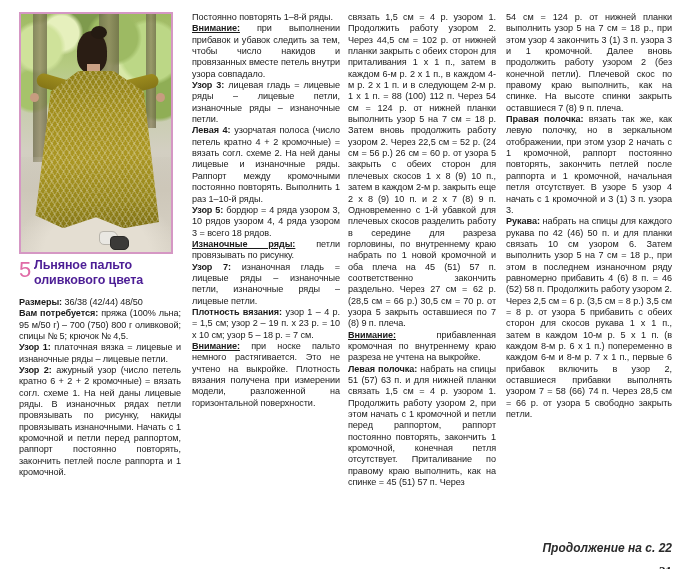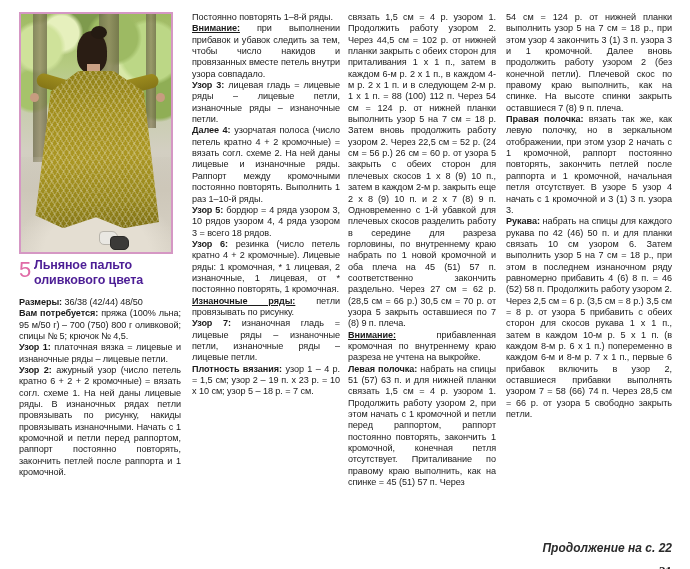--- a/index.html
+++ b/index.html
@@ -246,26 +246,26 @@
     <p><b>Размеры:</b> 36/38 (42/44) 48/50</p>
     <p><b>Вам потребуется:</b> пряжа (100% льна; 95 м/50 г) – 700 (750) 800 г оливковой; спицы № 5; крючок № 4,5.</p>
     <p><b>Узор 1:</b> платочная вязка = лицевые и изнаночные ряды – лицевые петли.</p>
     <p><b>Узор 2:</b> ажурный узор (число петель кратно 6 + 2 + 2 кромочные) = вязать согл. схеме 1. На ней даны лицевые ряды. В изнаночных рядах петли провязывать по рисунку, накиды провязывать изнаночными. Начать с 1 кромочной и петли перед раппортом, раппорт постоянно повторять, закончить петлей после раппорта и 1 кромочной.</p>
   </div>
 
   <div class="col c2">
     <p>Постоянно повторять 1–8-й ряды.</p>
     <p><b class="u">Внимание:</b> при выполнении прибавок и убавок следить за тем, чтобы число накидов и провязанных вместе петель внутри узора совпадало.</p>
     <p><b>Узор 3:</b> лицевая гладь = лицевые ряды – лицевые петли, изнаночные ряды – изнаночные петли.</p>
-    <p><b>Далее 4:</b> узорчатая полоса (число петель кратно 4 + 2 кромочные) = вязать согл. схеме 2. На ней даны лицевые и изнаночные ряды. Раппорт между кромочными постоянно повторять. Выполнить 1 раз 1–10-й ряды.</p>
+    <p><b>Левая 4:</b> узорчатая полоса (число петель кратно 4 + 2 кромочные) = вязать согл. схеме 2. На ней даны лицевые и изнаночные ряды. Раппорт между кромочными постоянно повторять. Выполнить 1 раз 1–10-й ряды.</p>
     <p><b>Узор 5:</b> бордюр = 4 ряда узором 3, 10 рядов узором 4, 4 ряда узором 3 = всего 18 рядов.</p>
-    <p><b>Узор 6:</b> резинка (число петель кратно 4 + 2 кромочные). Лицевые ряды: 1 кромочная, * 1 лицевая, 2 изнаночные, 1 лицевая, от * постоянно повторять, 1 кромочная.</p>
     <p><b class="u">Изнаночные ряды:</b> петли провязывать по рисунку.</p>
     <p><b>Узор 7:</b> изнаночная гладь = лицевые ряды – изнаночные петли, изнаночные ряды – лицевые петли.</p>
     <p><b>Плотность вязания:</b> узор 1 – 4 р. = 1,5 см; узор 2 – 19 п. х 23 р. = 10 х 10 см; узор 5 – 18 р. = 7 см.</p>
+    <p><b class="u">Внимание:</b> при носке пальто немного растягивается. Это не учтено на выкройке. Плотность вязания получена при измерении модели, разложенной на горизонтальной поверхности.</p>
   </div>
 
   <div class="col c3">
     <p>связать 1,5 см = 4 р. узором 1. Продолжить работу узором 2. Через 44,5 см = 102 р. от нижней планки закрыть с обеих сторон для приталивания 1 х 1 п., затем в каждом 6-м р. 2 х 1 п., в каждом 4-м р. 2 х 1 п. и в следующем 2-м р. 1 х 1 п. = 88 (100) 112 п. Через 54 см = 124 р. от нижней планки выполнить узор 5 на 7 см = 18 р. Затем вновь продолжить работу узором 2. Через 22,5 см = 52 р. (24 см = 56 р.) 26 см = 60 р. от узора 5 закрыть с обеих сторон для плечевых скосов 1 х 8 (9) 10 п., затем в каждом 2-м р. закрыть еще 2 х 8 (9) 10 п. и 2 х 7 (8) 9 п. Одновременно с 1-й убавкой для плечевых скосов разделить работу в середине для разреза горловины, по внутреннему краю набрать по 1 новой кромочной и оба плеча на 45 (51) 57 п. соответственно закончить раздельно. Через 27 см = 62 р. (28,5 см = 66 р.) 30,5 см = 70 р. от узора 5 закрыть оставшиеся по 7 (8) 9 п. плеча.</p>
     <p><b class="u">Внимание:</b> прибавленная кромочная по внутреннему краю разреза не учтена на выкройке.</p>
     <p><b>Левая полочка:</b> набрать на спицы 51 (57) 63 п. и для нижней планки связать 1,5 см = 4 р. узором 1. Продолжить работу узором 2, при этом начать с 1 кромочной и петли перед раппортом, раппорт постоянно повторять, закончить 1 кромочной, конечная петля отсутствует. Приталивание по правому краю выполнить, как на спинке = 45 (51) 57 п. Через</p>
   </div>
 
   <div class="col c4">
     <p>54 см = 124 р. от нижней планки выполнить узор 5 на 7 см = 18 р., при этом узор 4 закончить 3 (1) 3 п. узора 3 и 1 кромочной. Далее вновь продолжить работу узором 2 (без конечной петли). Плечевой скос по правому краю выполнить, как на спинке. На высоте спинки закрыть оставшиеся 7 (8) 9 п. плеча.</p>

